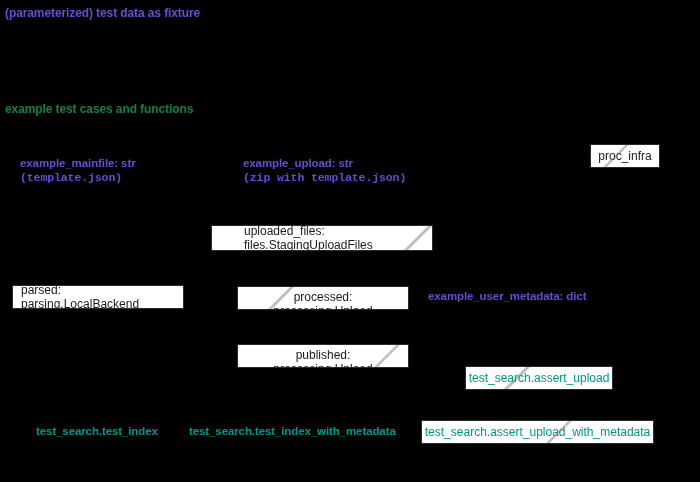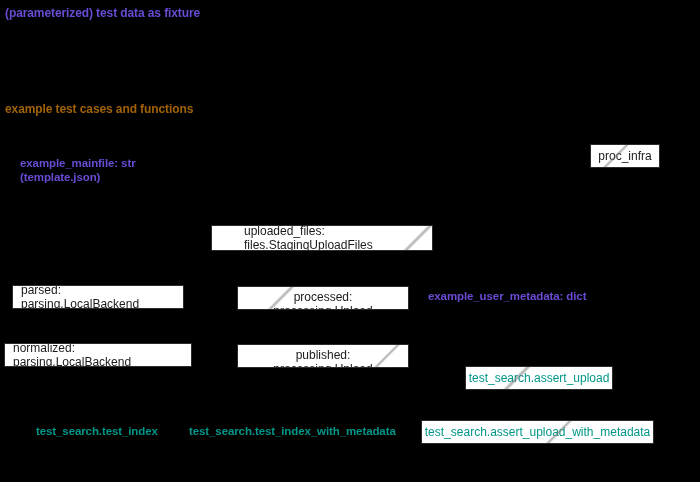--- a/index.html
+++ b/index.html
@@ -33,30 +33,30 @@
   
   .label {
     font-size: 11.5px;
     font-weight: bold;
     letter-spacing: -0.1px;
   }
   .label.fixture  { color: #6A4BD4; }
   .label.testfn   { color: #009688; }
   .label.center   { text-align: left; }
 
-  .label .l2 { display: block; }
+  .label .l2 { display: block; font-family: Liberation Mono, monospace; }
 
   
   .heading {
     font-size: 12px;
     font-weight: bold;
     letter-spacing: -0.1px;
   }
   .heading.fixture { color: #6A4BD4; }
-  .heading.testfn  { color: #a16207; }
+  .heading.testfn  { color: #15803d; }
 
   
   .box {
     background: #ffffff;
     border: 1px solid #2b2b2b;
     box-sizing: border-box;
     display: flex;
     align-items: center;
     justify-content: center;
     padding: 0 8px;
@@ -93,20 +93,24 @@
 
   <div class="node heading fixture" style="left:5px; top:6px;">(parameterized) test data as fixture</div>
 
   <div class="node heading testfn" style="left:5px; top:102px;">example test cases and functions</div>
 
   <div class="node label fixture center" style="left:20px; top:157px; width:155px;">
     <span>example_mainfile: str</span>
     <span class="l2">(template.json)</span>
   </div>
 
+  <div class="node label fixture center" style="left:243px; top:157px; width:155px;">
+    <span>example_upload: str</span>
+    <span class="l2">(zip with template.json)</span>
+  </div>
 
   <div class="node label fixture" style="left:428px; top:290px;">
     <span>example_user_metadata: dict</span>
   </div>
 
   <div class="box dark" style="left:590px; top:144px; width:70px; height:24px;">
     <span>proc_infra</span>
     <span class="streak" style="left:8px; top:-6px; width:34px; height:34px;"></span>
   </div>
 
@@ -118,23 +122,20 @@
   <div class="box dark" style="left:12px; top:285px; width:172px; height:24px;">
     <span>parsed: parsing.LocalBackend</span>
   </div>
 
   <div class="box dark two-line" style="left:237px; top:286px; width:172px; height:24px;">
     <span class="line1">processed: processing.Upload</span>
 
     <span class="streak" style="left:18px; top:-4px; width:40px; height:40px;"></span>
   </div>
 
-  <div class="box dark" style="left:4px; top:343px; width:188px; height:24px;">
-    <span>normalized: parsing.LocalBackend</span>
-  </div>
 
   <div class="box dark two-line" style="left:237px; top:344px; width:172px; height:24px;">
     <span class="line1">published: processing.Upload</span>
 
     <span class="streak" style="right:4px; top:-6px; width:34px; height:34px;"></span>
   </div>
 
   <div class="box teal" style="left:465px; top:366px; width:148px; height:24px;">
     <span>test_search.assert_upload</span>
     <span class="streak" style="left:22px; top:-4px; width:44px; height:44px;"></span>

